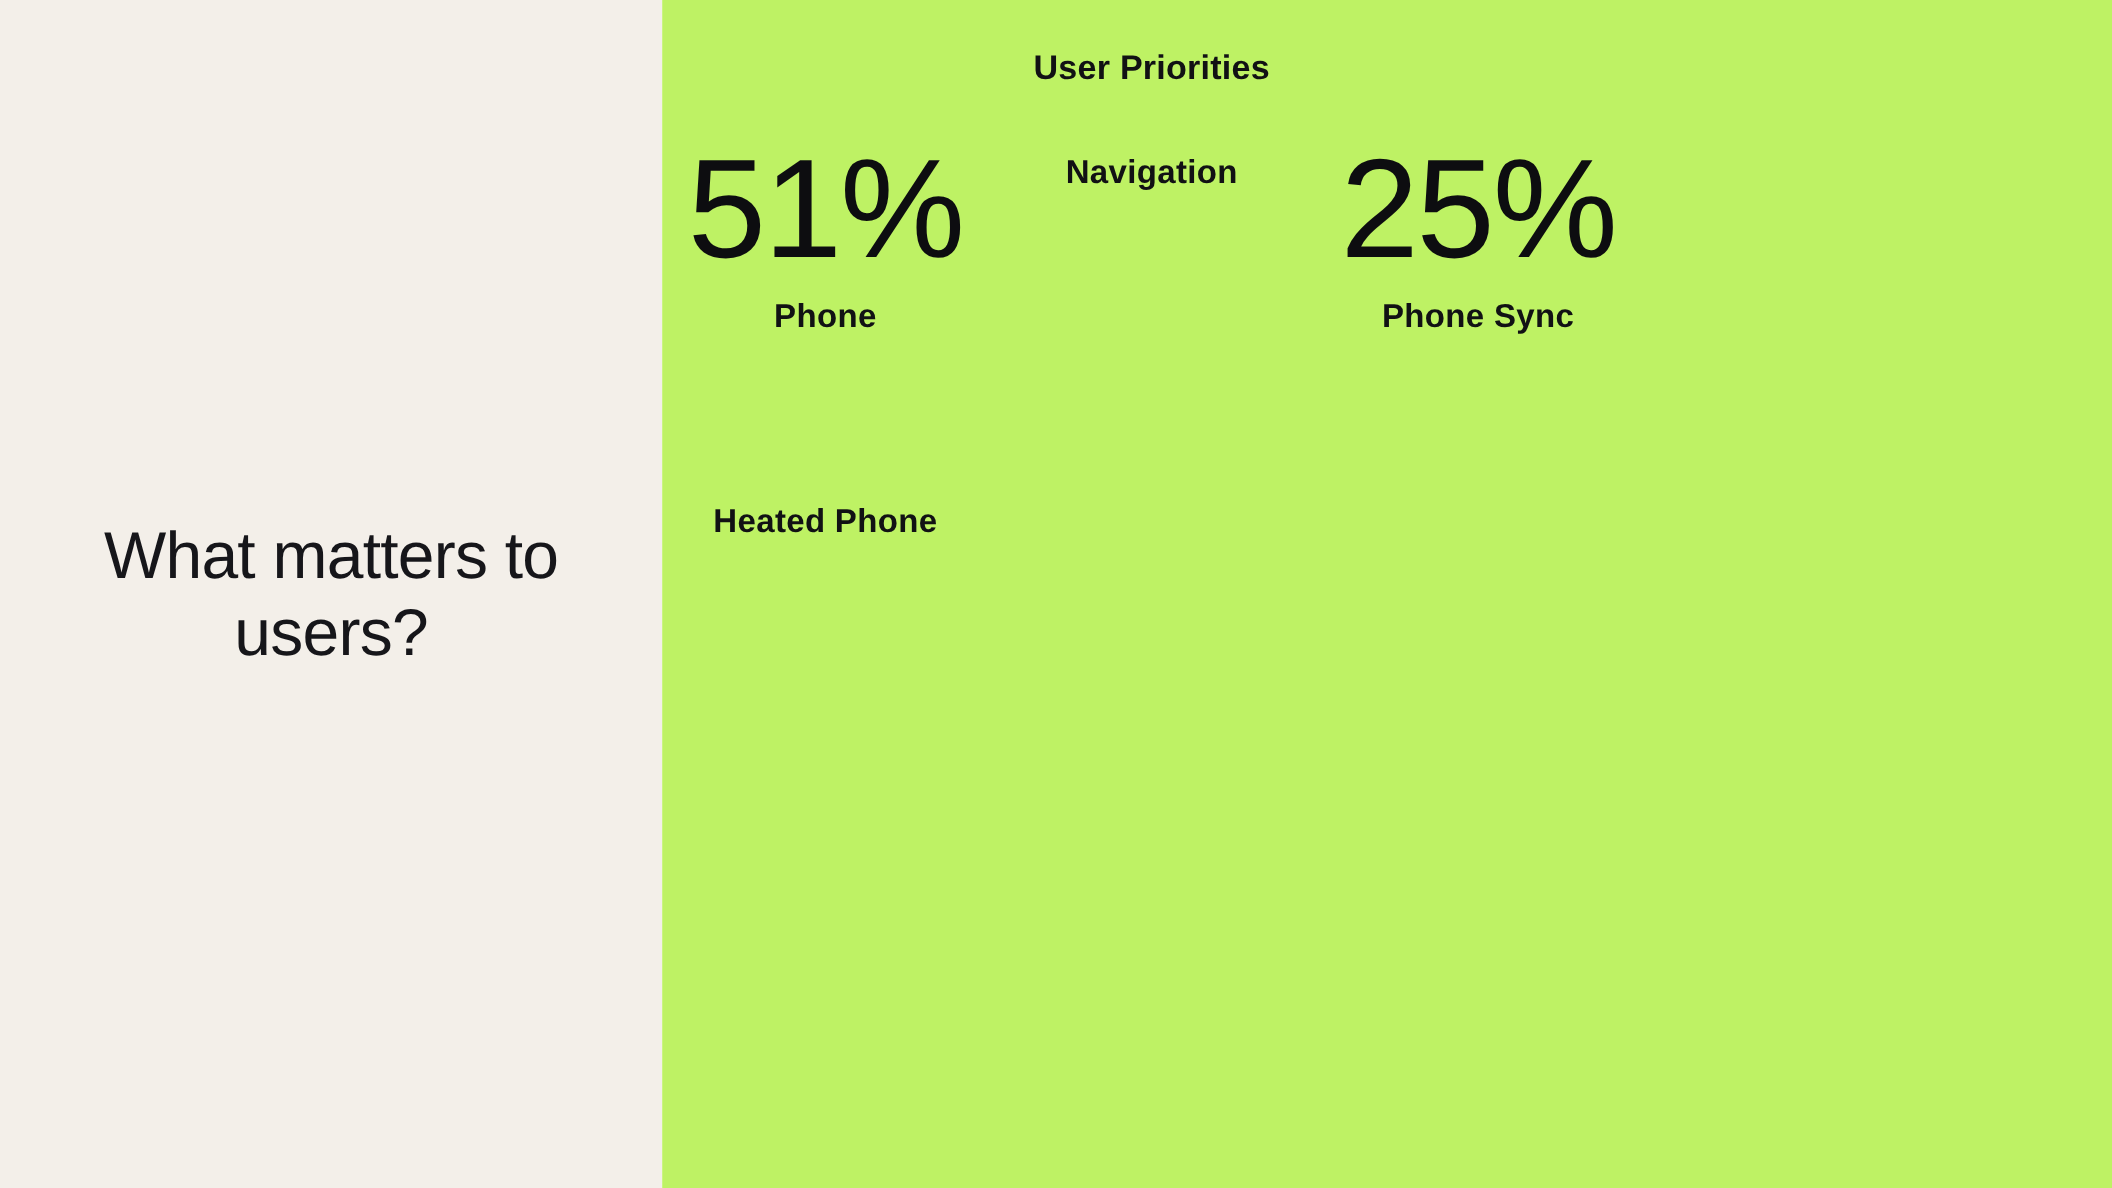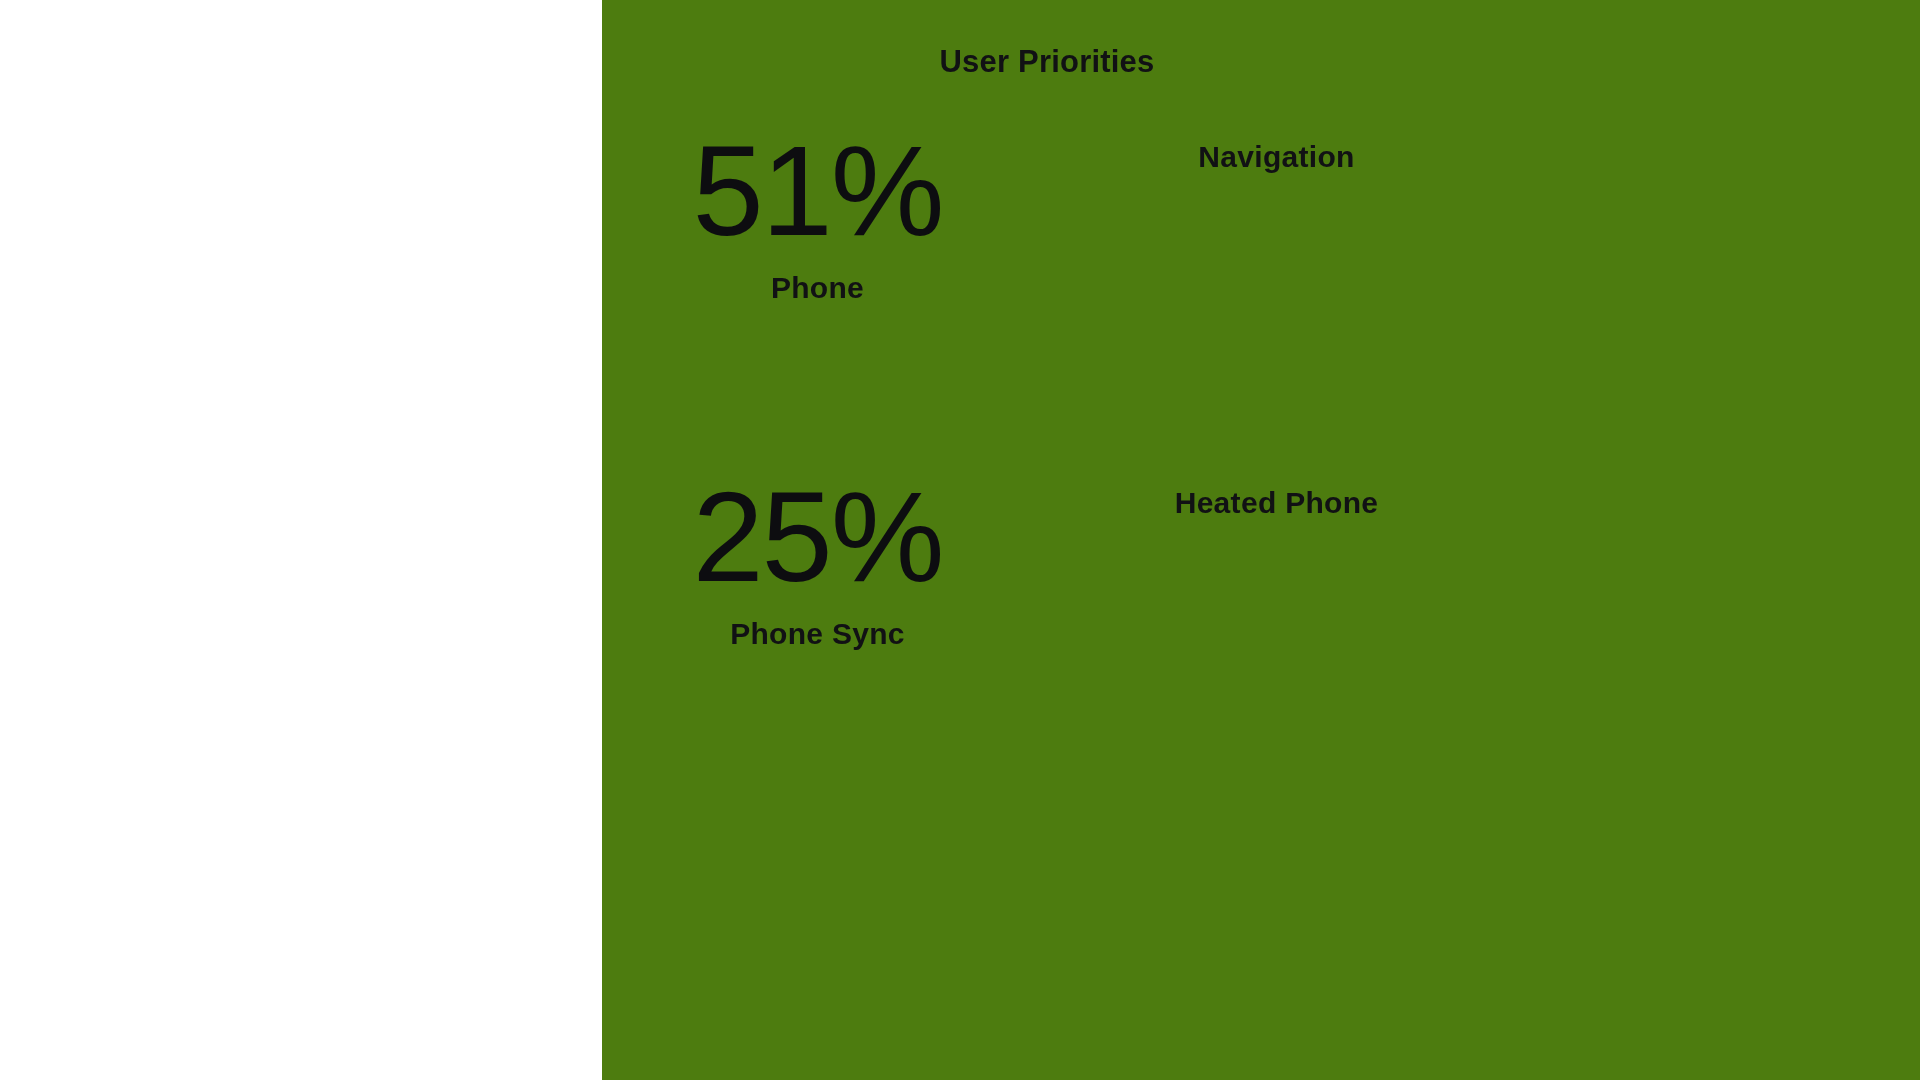--- a/index.html
+++ b/index.html
@@ -51,21 +51,21 @@
     max-width: 470px;
   }
 
   
   .right-panel {
     position: absolute;
     left: 602px;
     top: 0;
     width: 1318px;
     height: 1080px;
-    background: #4d7c0f;
+    background: #bef264;
   }
 
   .chart-title {
     position: absolute;
     top: 44px;
     left: 0;
     width: 890px;
     text-align: center;
     font-family: "Liberation Sans", "DejaVu Sans", sans-serif;
     font-weight: 700;
@@ -74,25 +74,24 @@
     color: #111114;
     margin: 0;
   }
 
   .stats-grid {
     position: absolute;
     top: 120px;
     left: 0;
     width: 890px;
     display: grid;
-    grid-template-columns: 1fr 1fr;
+    grid-template-columns: 1fr 1fr 1fr;
     grid-template-rows: 318px 318px;
     column-gap: 0px;
     row-gap: 0px;
-    gap: 28px;
   }
 
   .stat-cell {
     display: flex;
     flex-direction: column;
     align-items: center;
     justify-content: flex-start;
     padding-top: 6px;
   }
 
@@ -115,20 +114,23 @@
     color: #111114;
     margin: 14px 0 0 0;
     white-space: nowrap;
   }
 </style>
 </head>
 <body>
 
 <div class="slide">
 
+  <div class="left-panel">
+    <h1 class="slide-question">What matters to users?</h1>
+  </div>
 
   <div class="right-panel">
 
     <h2 class="chart-title">User Priorities</h2>
 
     <div class="stats-grid">
 
       <div class="stat-cell">
         <div class="stat-value">51%</div>
         <div class="stat-label">Phone</div>

